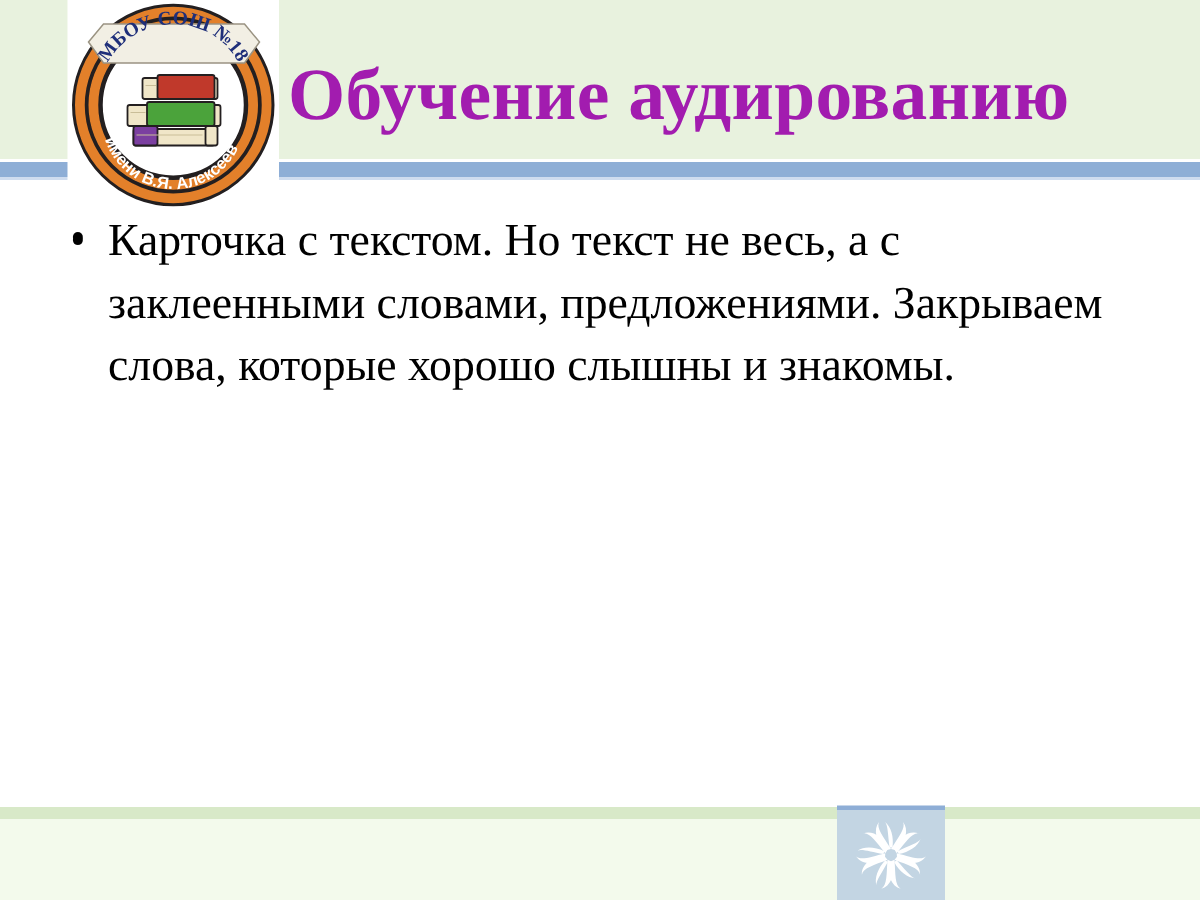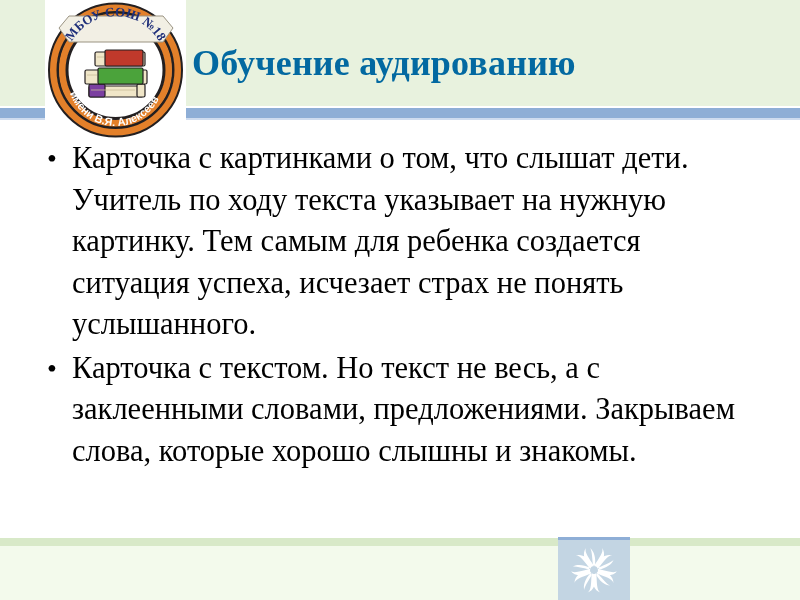--- a/index.html
+++ b/index.html
@@ -46,23 +46,23 @@
     background: #cfdcef;
   }
 
   .slide-title {
     position: absolute;
     left: 192px;
     top: 40px;
     width: 600px;
     font-family: "Liberation Serif", serif;
     font-weight: bold;
-    font-size: 36px;
+    font-size: 49px;
     line-height: 46px;
-    color: #0369a1;
+    color: #a21caf;
     letter-spacing: 0.2px;
     white-space: nowrap;
   }
 
   
   .logo-wrap {
     position: absolute;
     left: 45px;
     top: 0px;
     width: 141px;
@@ -184,21 +184,20 @@
 
       <text font-family="'Liberation Sans', sans-serif" font-size="11" font-weight="bold" fill="#ffffff" text-anchor="middle">
         <textPath href="#bottomArc" startOffset="50%">имени В.Я. Алексеева</textPath>
       </text>
     </svg>
   </div>
 
   <div class="content">
     <div class="bullet-item">
       <span class="bullet-dot">•</span>
-      <span>Карточка с картинками о том, что слышат дети. Учитель по ходу текста указывает на нужную картинку. Тем самым для ребенка создается ситуация успеха, исчезает страх не понять услышанного.</span>
     </div>
     <div class="bullet-item">
       <span class="bullet-dot">•</span>
       <span>Карточка с текстом. Но текст не весь, а с заклеенными словами, предложениями. Закрываем слова, которые хорошо слышны и знакомы.</span>
     </div>
   </div>
 
   <div class="footer-line"></div>
   <div class="footer-fill"></div>
   <div class="footer-badge-top"></div>

